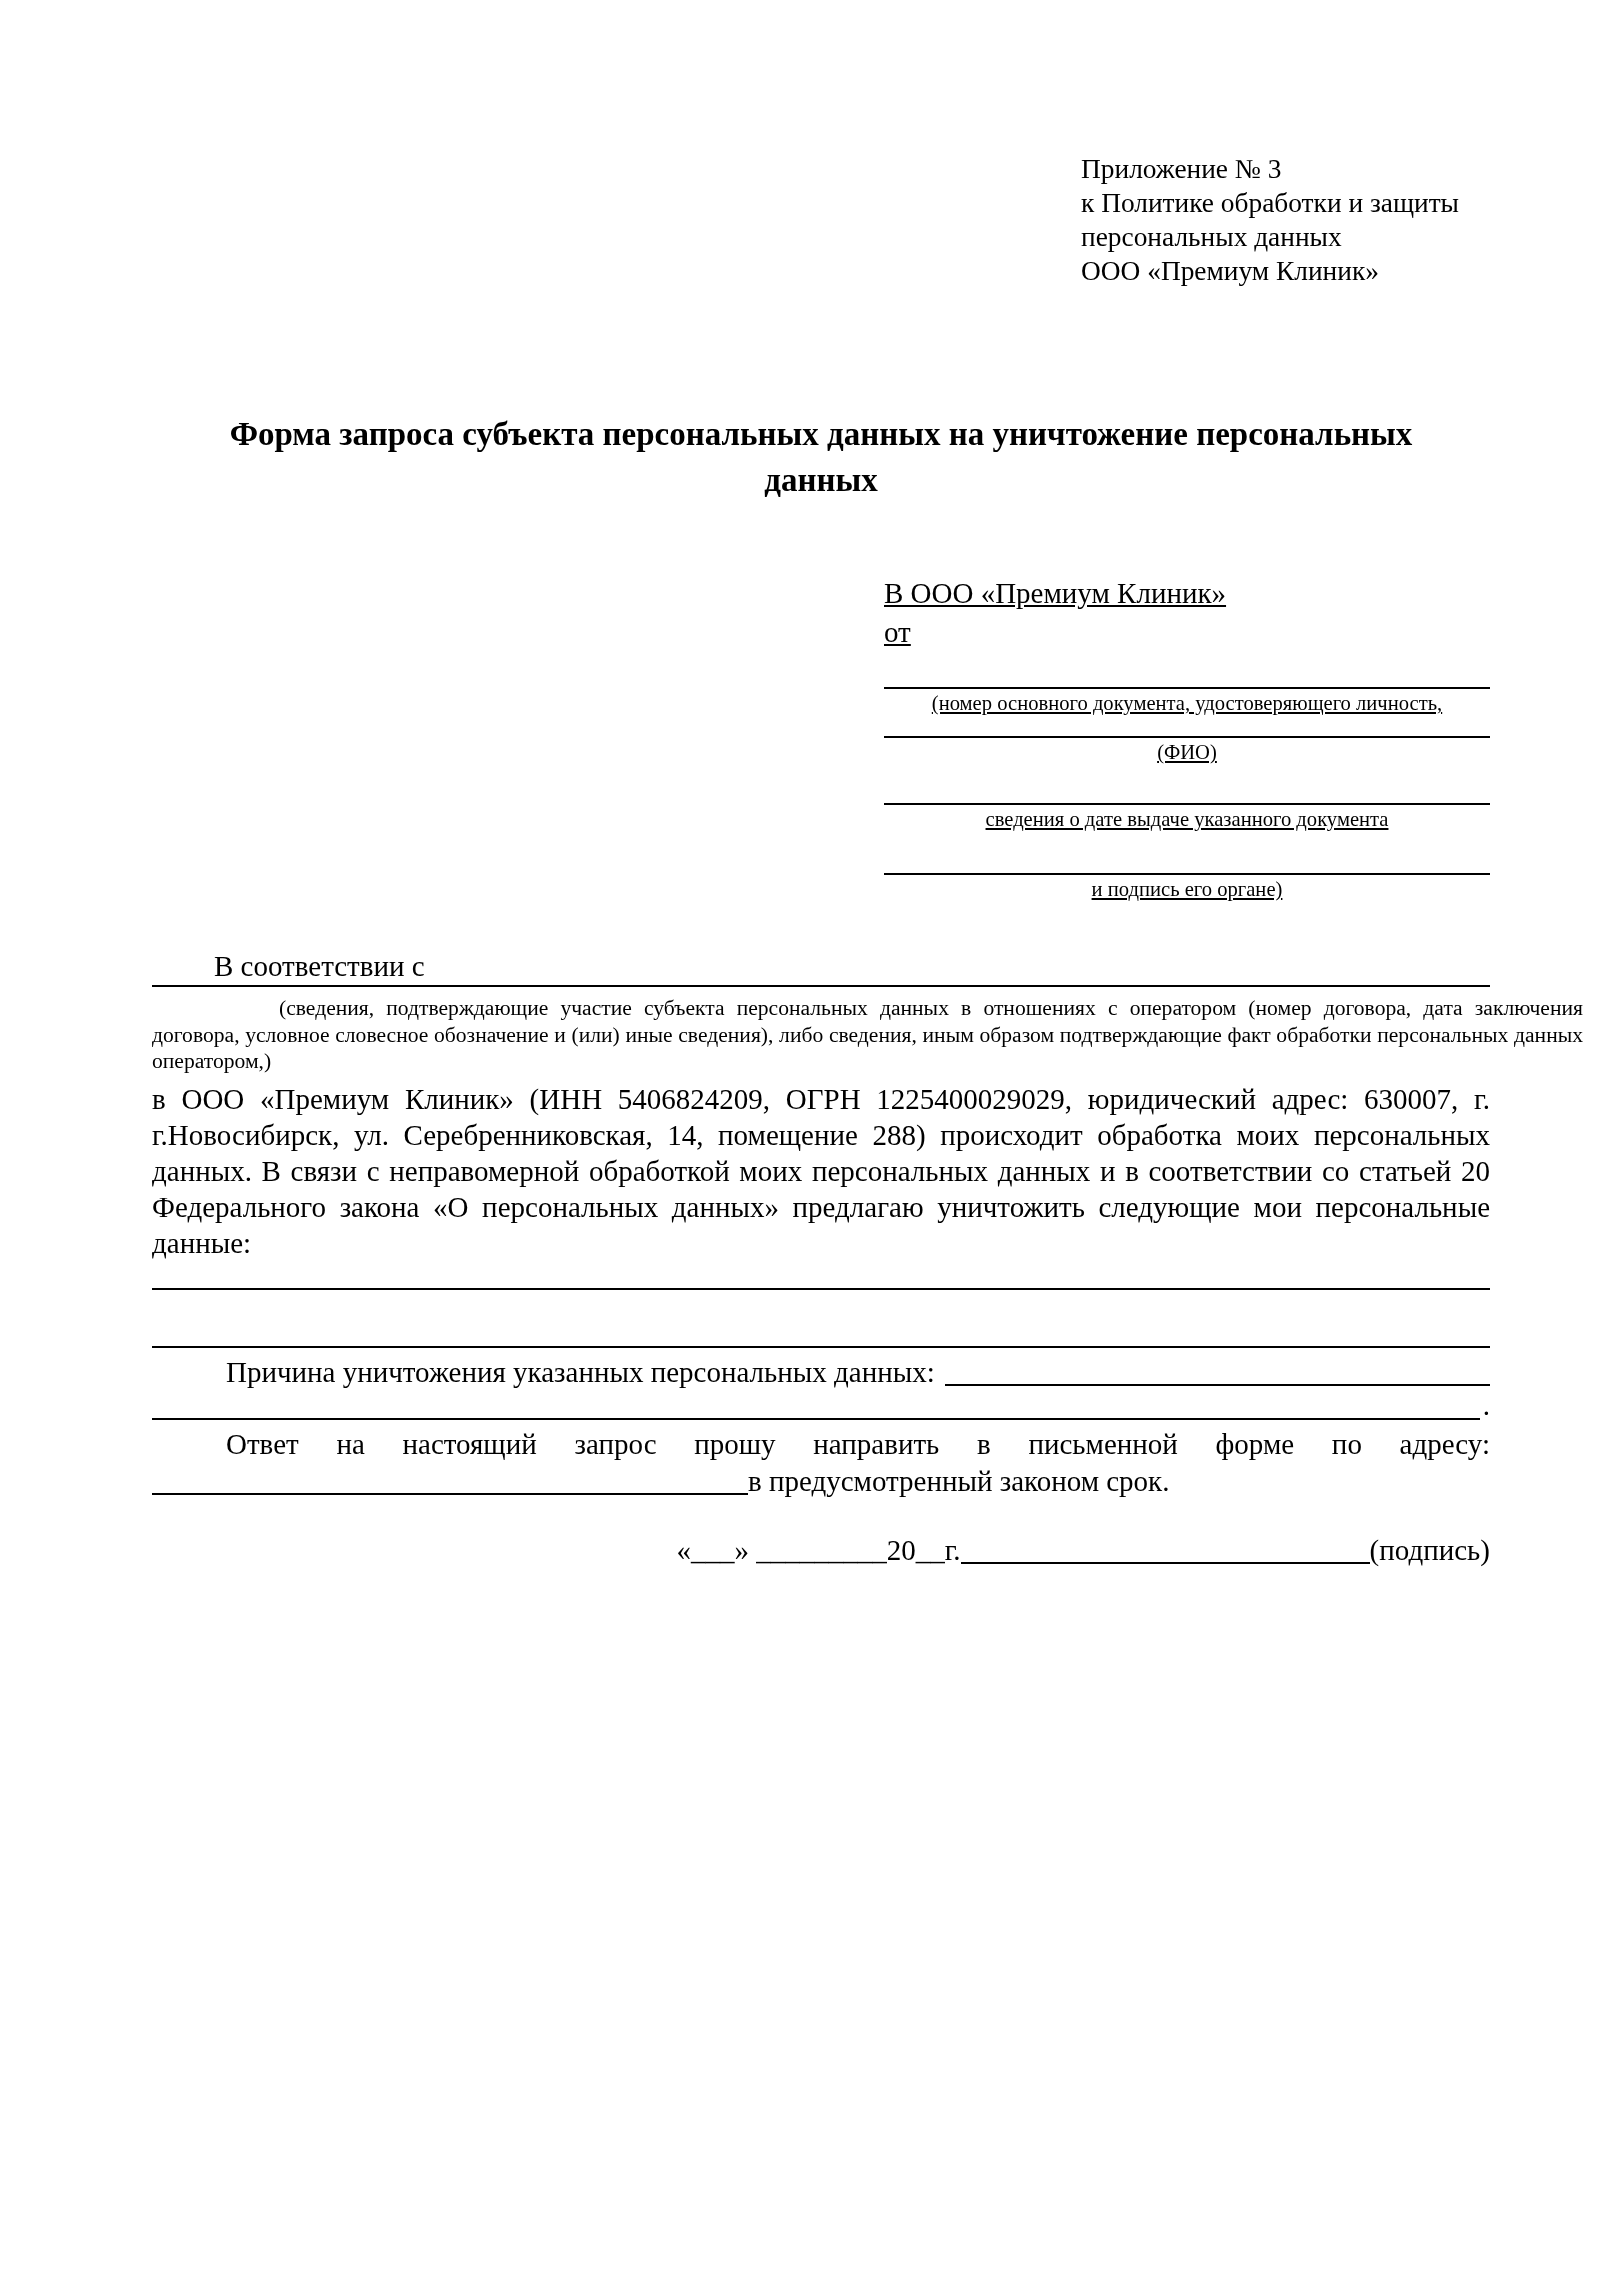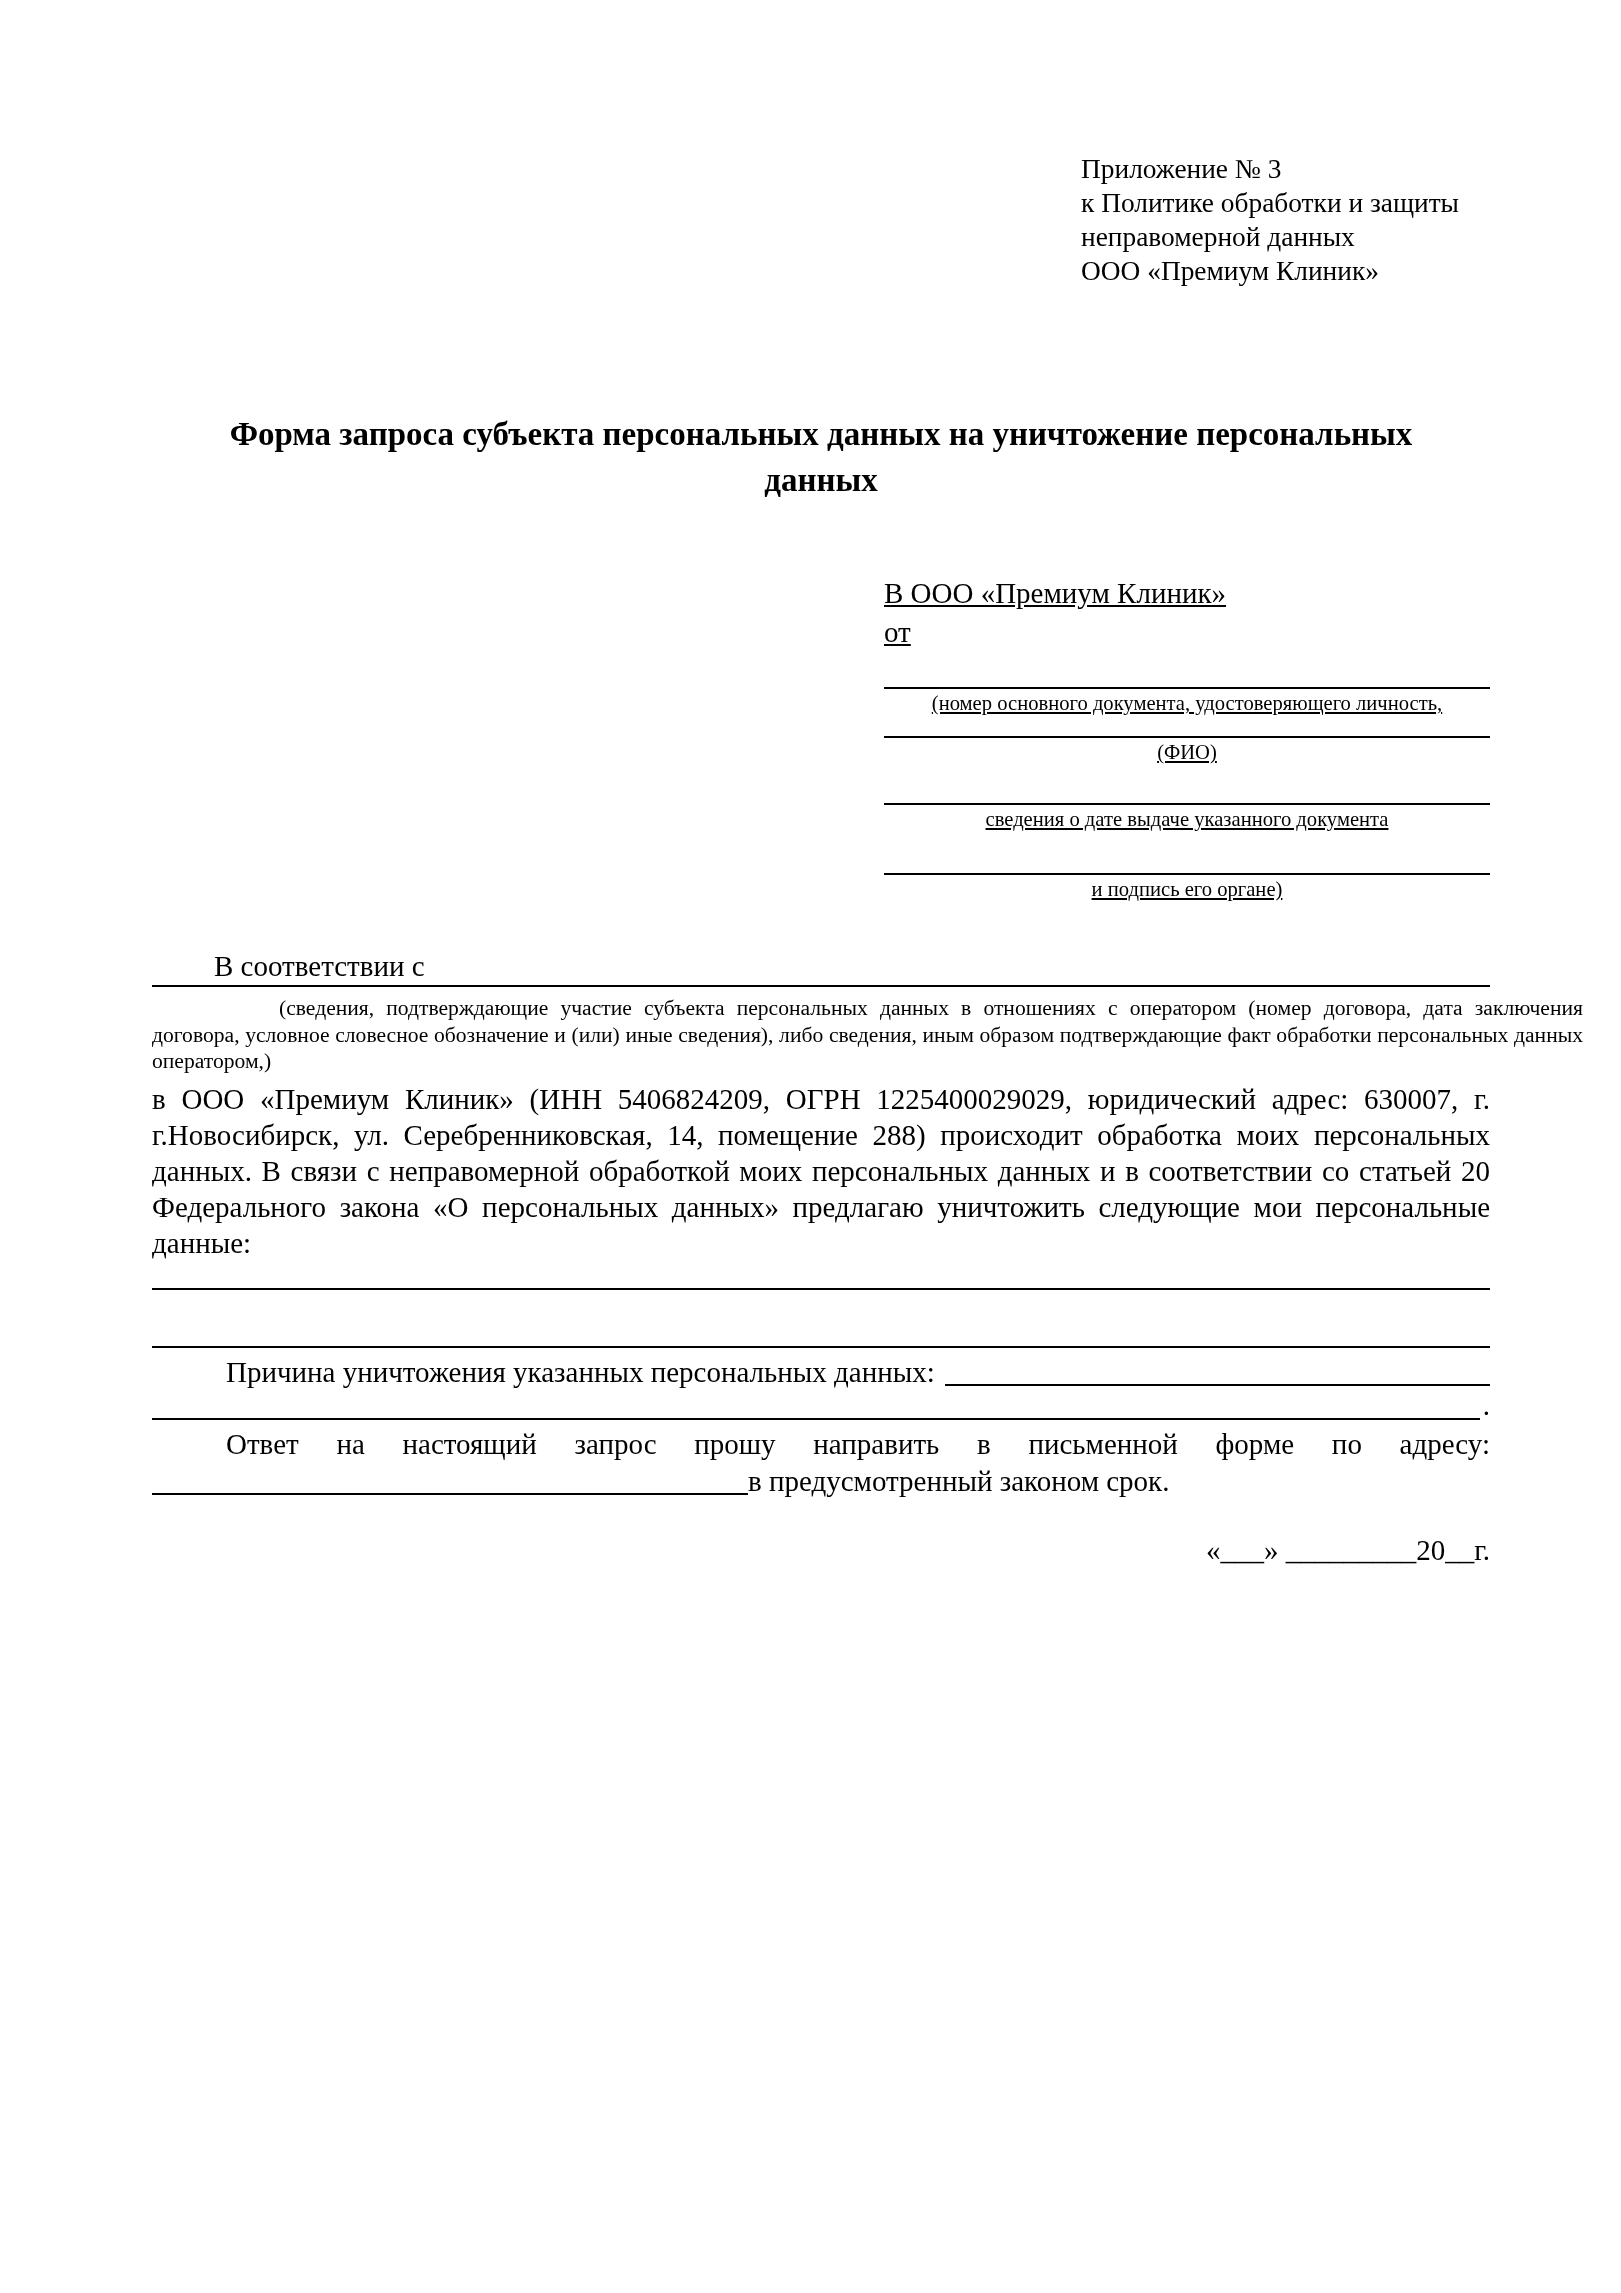--- a/index.html
+++ b/index.html
@@ -119,21 +119,21 @@
   .sigcap{white-space:nowrap;}
 </style>
 </head>
 <body>
 
 <div class="page">
 
   <div class="hdr">
     <div>Приложение № 3</div>
     <div>к Политике обработки и защиты</div>
-    <div>неправомерной данных</div>
+    <div>персональных данных</div>
     <div>ООО «Премиум Клиник»</div>
   </div>
 
   <div class="title">Форма запроса субъекта персональных данных на уничтожение персональных данных</div>
 
   <div class="recipient">
     <div class="r-to">В ООО «Премиум Клиник»</div>
     <div class="r-from">от</div>
 
     <div class="field">
@@ -181,16 +181,20 @@
 
   <div class="answer">Ответ на настоящий запрос прошу направить в письменной форме по адресу:</div>
 
   <div class="trow">
     <span class="tline"></span>
     <span>в предусмотренный законом срок.</span>
   </div>
 
   <div class="frow">
     <span class="date">«___» _________20__г.</span>
+    <span class="sig">
+      <span class="sigline"></span>
+      <span class="sigcap">(подпись)</span>
+    </span>
   </div>
 
 </div>
 
 
 </body></html>

